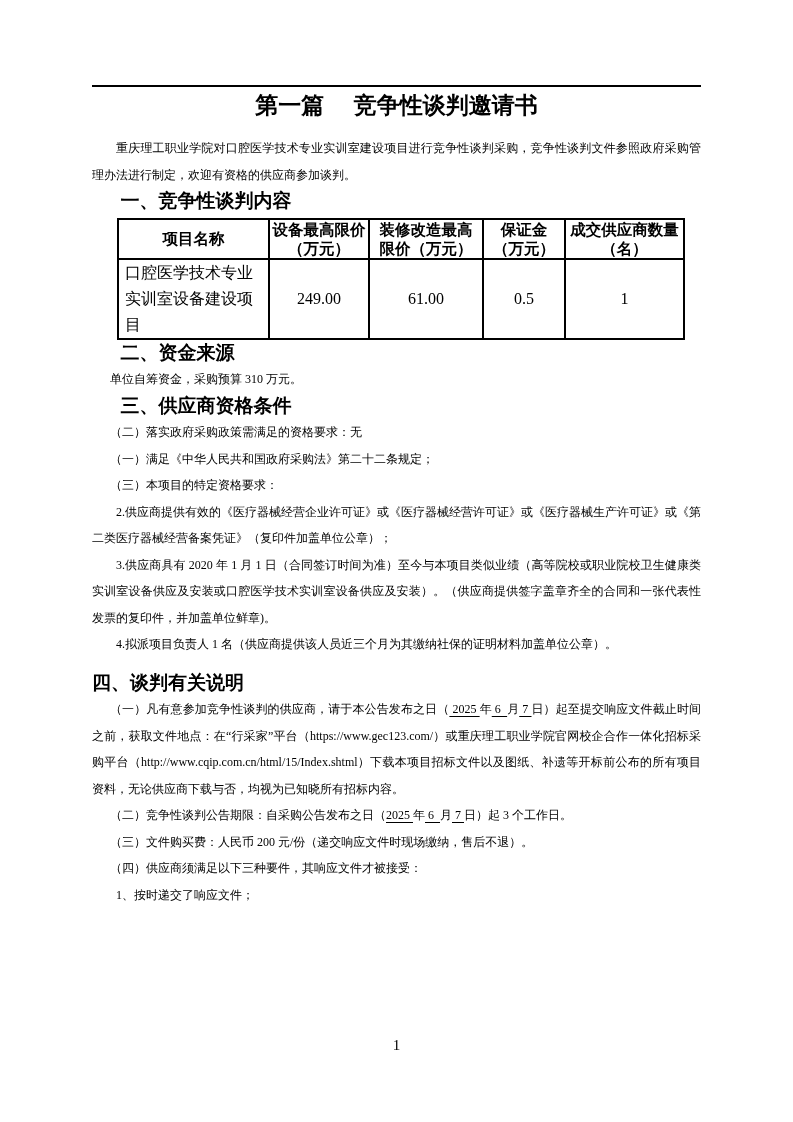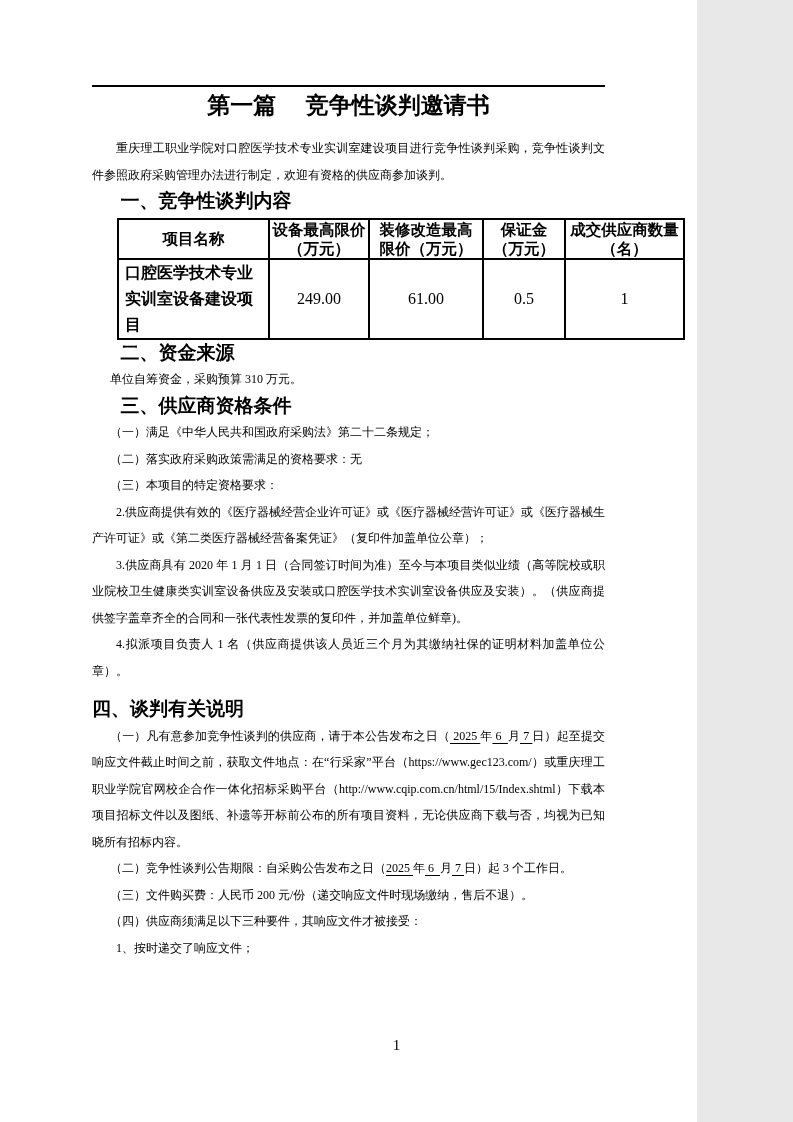--- a/index.html
+++ b/index.html
@@ -1,40 +1,40 @@
 <!DOCTYPE html>
 <html><head>
 <meta charset="utf-8">
 <style>
   * { margin:0; padding:0; box-sizing:border-box; }
   html,body { background:#e8e8e8; }
   body { width:793px; height:1122px; margin:0 auto; position:relative;
          font-family:"Liberation Serif","DejaVu Serif",serif; color:#000; }
-  .page { position:absolute; left:0; top:0; width:697px; height:1122px;
+  .page { position:absolute; left:0; top:0; width:793px; height:1122px;
           background:#ffffff; padding:85px 92px 0 92px; overflow:hidden; }
   .header-rule { border-top:2px solid #000; height:0; }
   .doc-title { font-family:"Liberation Sans","DejaVu Sans",sans-serif;
                font-weight:bold; font-size:23px; line-height:32px;
                text-align:center; margin:2px 0 14px 0; white-space:pre; }
   .body-p { font-size:12px; line-height:26.5px; text-align:justify;
             overflow-wrap:break-word; }
   .ind2 { text-indent:2em; }
   .ind15 { text-indent:1.5em; }
   .sec-heading { font-family:"Liberation Sans","DejaVu Sans",sans-serif;
                  font-weight:bold; font-size:19px; line-height:26.5px; }
   .sec-heading.gap-top { margin-top:12px; }
   .content-table { border-collapse:collapse; table-layout:fixed;
                    margin:3px 0 0 25px; width:566px; }
   .content-table th, .content-table td { border:2px solid #000;
                    text-align:center; vertical-align:middle; }
   .content-table th { font-family:"Liberation Sans","DejaVu Sans",sans-serif;
                    font-weight:bold; font-size:15.5px; line-height:19px;
                    height:38px; padding:0 2px; }
   .content-table td { font-size:16px; line-height:26px; height:57px; padding:0 3px; }
-  .content-table td.cell-name { text-align:left; padding-left:6px;font-weight:bold; }
+  .content-table td.cell-name { text-align:left; padding-left:6px; }
   .u { text-decoration:underline; white-space:pre-wrap; text-underline-offset:3px;font-family:Liberation Serif, serif; }
   .page-number { position:absolute; left:0; top:1036px; width:793px;
                  text-align:center; font-size:15px; line-height:18px; }
 </style>
 </head>
 <body>
 
 <div class="page">
 
   <div class="header-rule"></div>
@@ -70,22 +70,22 @@
         <td>0.5</td>
         <td>1</td>
       </tr>
     </tbody>
   </table>
 
   <h2 class="sec-heading ind15">二、资金来源</h2>
   <p class="body-p ind15">单位自筹资金，采购预算 310 万元。</p>
 
   <h2 class="sec-heading ind15">三、供应商资格条件</h2>
+  <p class="body-p ind15">（二）落实政府采购政策需满足的资格要求：无</p>
   <p class="body-p ind15">（一）满足《中华人民共和国政府采购法》第二十二条规定；</p>
-  <p class="body-p ind15">（二）落实政府采购政策需满足的资格要求：无</p>
   <p class="body-p ind15">（三）本项目的特定资格要求：</p>
   <p class="body-p ind2">2.供应商提供有效的《医疗器械经营企业许可证》或《医疗器械经营许可证》或《医疗器械生产许可证》或《第二类医疗器械经营备案凭证》（复印件加盖单位公章）；</p>
   <p class="body-p ind2">3.供应商具有 2020 年 1 月 1 日（合同签订时间为准）至今与本项目类似业绩（高等院校或职业院校卫生健康类实训室设备供应及安装或口腔医学技术实训室设备供应及安装）。（供应商提供签字盖章齐全的合同和一张代表性发票的复印件，并加盖单位鲜章)。</p>
   <p class="body-p ind2">4.拟派项目负责人 1 名（供应商提供该人员近三个月为其缴纳社保的证明材料加盖单位公章）。</p>
 
   <h2 class="sec-heading gap-top">四、谈判有关说明</h2>
 
   <p class="body-p ind15"><span>（一）凡有意参加竞争性谈判的供应商，请于本公告发布之日（</span><span class="u"> 2025 </span><span>年</span><span class="u"> 6  </span><span>月</span><span class="u"> 7 </span><span>日）起至提交响应文件截止时间之前，获取文件地点：在“行采家”平台（https://www.gec123.com/）或重庆理工职业学院官网校企合作一体化招标采购平台（http://www.cqip.com.cn/html/15/Index.shtml）下载本项目招标文件以及图纸、补遗等开标前公布的所有项目资料，无论供应商下载与否，均视为已知晓所有招标内容。</span></p>
 
   <p class="body-p ind15"><span>（二）竞争性谈判公告期限：自采购公告发布之日（</span><span class="u">2025 </span><span>年</span><span class="u"> 6  </span><span>月</span><span class="u"> 7 </span><span>日）起 3 个工作日。</span></p>

